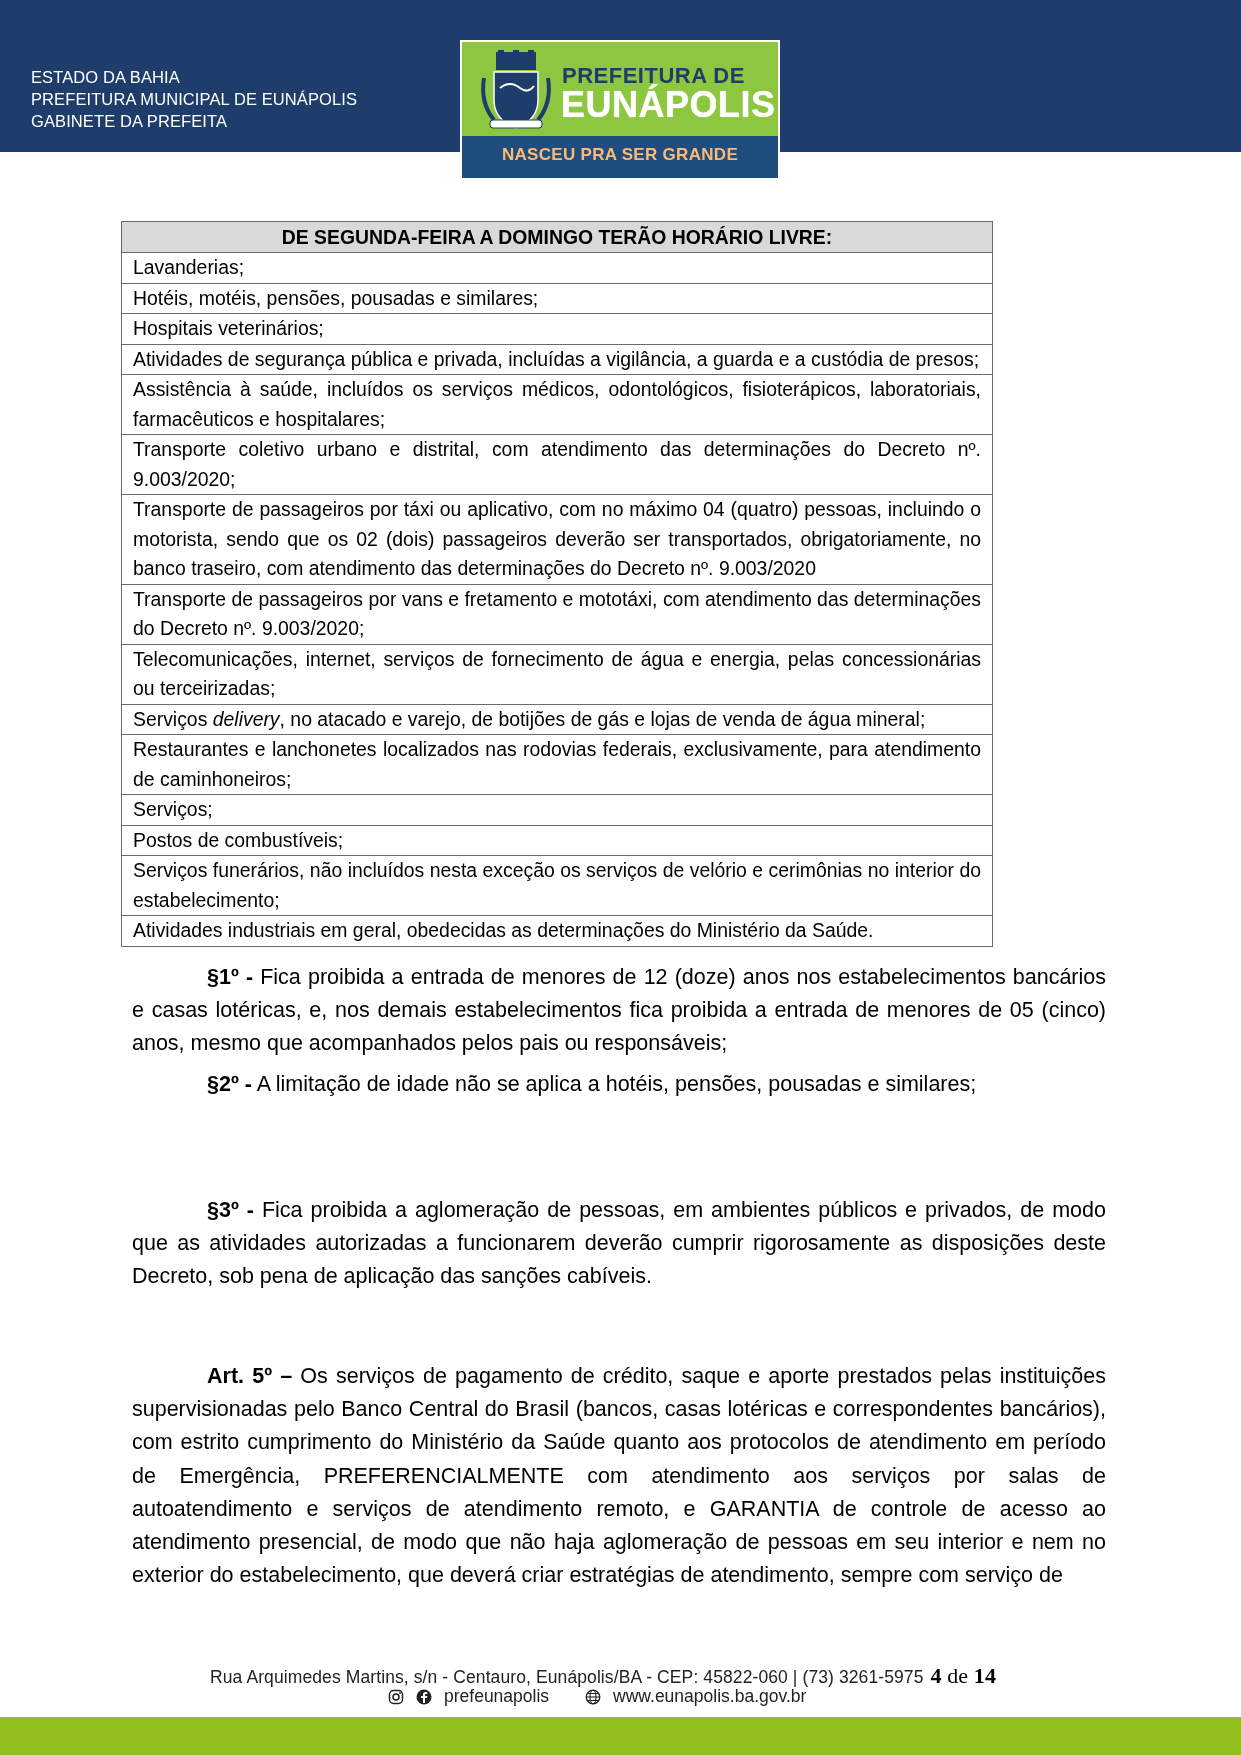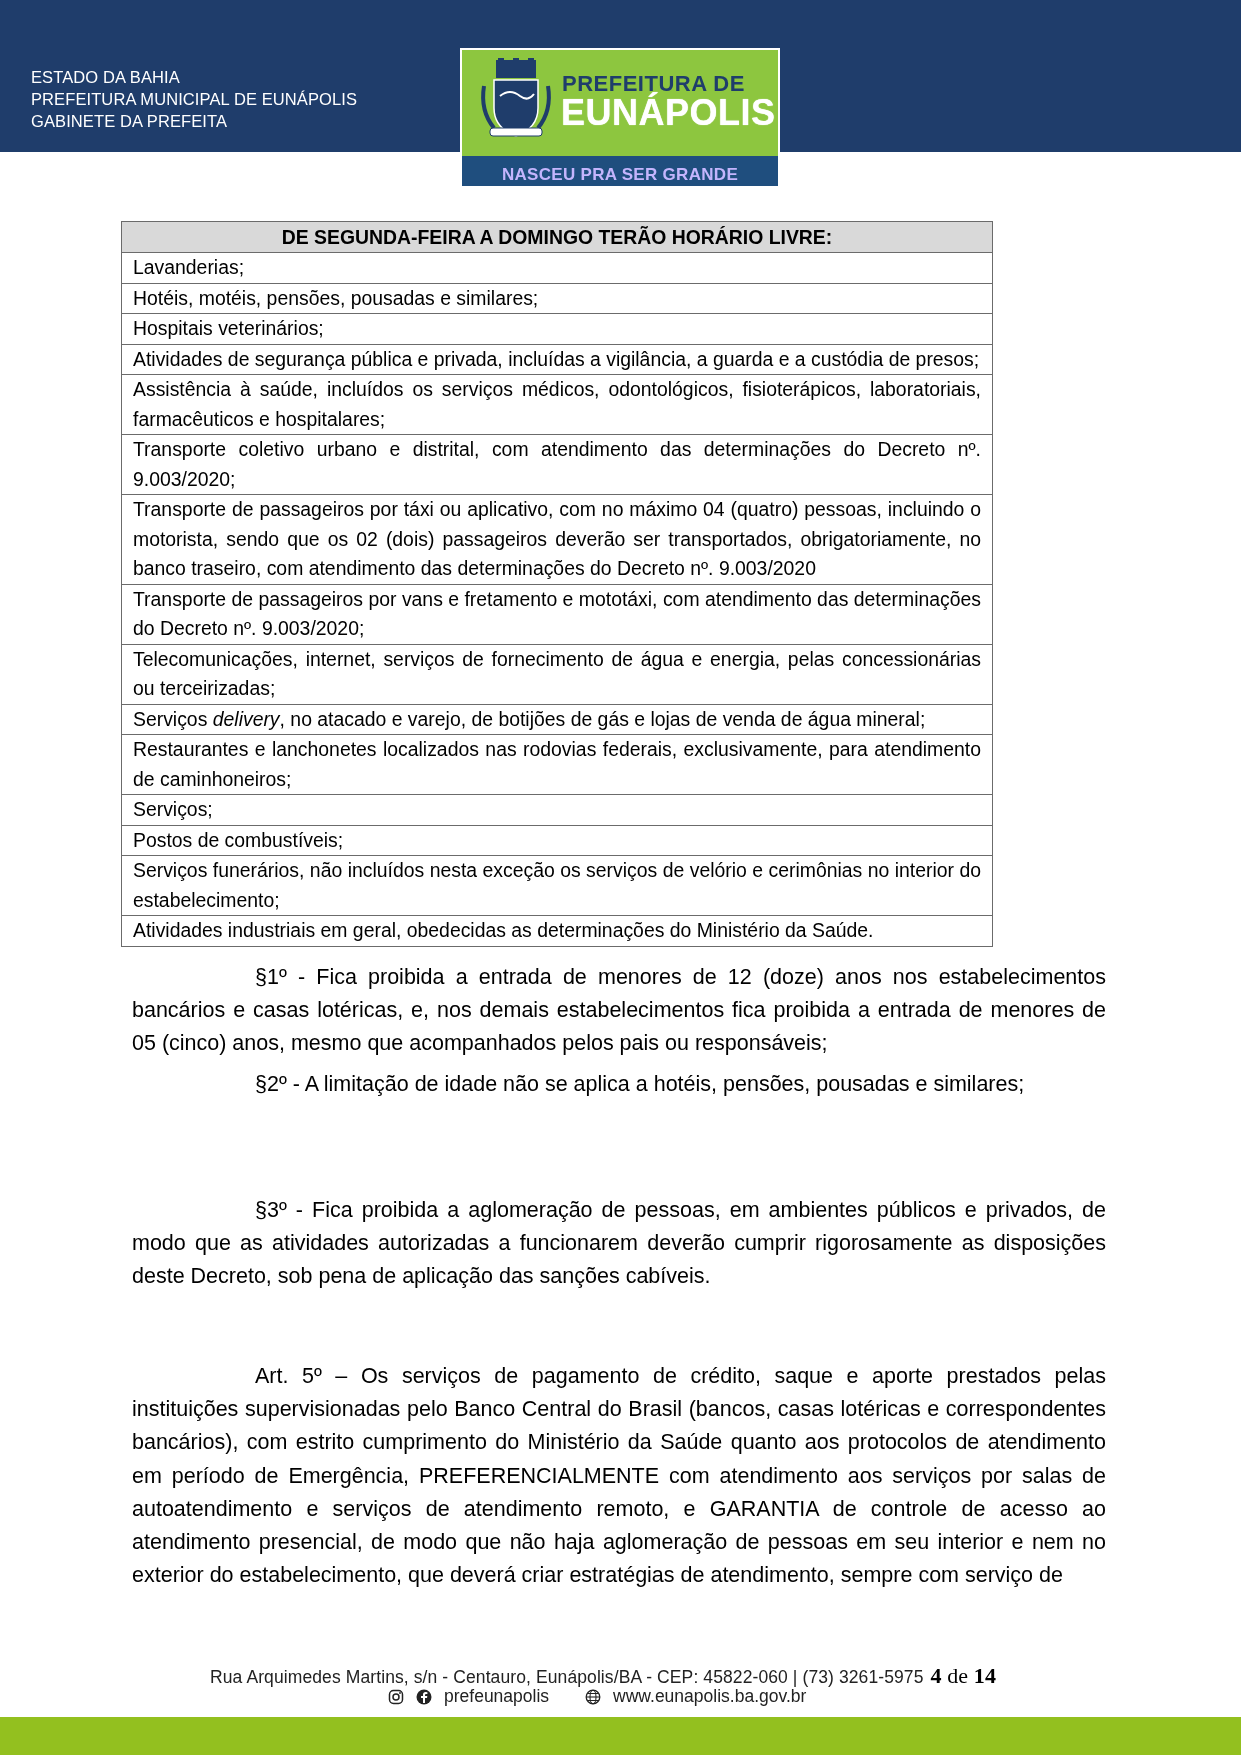--- a/index.html
+++ b/index.html
@@ -10,38 +10,38 @@
   }
   .header-band {
     position: absolute; left: 0; top: 0; width: 1241px; height: 152px;
     background: #1f3d6b;
   }
   .header-text {
     position: absolute; left: 31px; top: 66px; color: #fff;
     font-weight: normal; font-size: 16.5px; line-height: 22px; letter-spacing: 0.1px;
   }
   .logo {
-    position: absolute; left: 462px; top: 50px; width: 316px; height: 136px;
+    position: absolute; left: 462px; top: 42px; width: 316px; height: 136px;
     background: #8dc63f; box-shadow: 0 0 0 2px #fff;
   }
   .logo-crest {
     position: absolute; left: 14px; top: 6px; width: 80px; height: 90px;
   }
   .logo-title {
     position: absolute; left: 100px; top: 22px; color: #1f3d6b; font-weight: bold;
     font-size: 22px; letter-spacing: 0.5px; line-height: 24px;
   }
   .logo-city {
     position: absolute; left: 99px; top: 43px; color: #fff; font-weight: 900;
     font-size: 36px; line-height: 40px; letter-spacing: 0.5px;
     text-shadow: 0 0 1px #fff;
   }
   .logo-slogan {
-    position: absolute; left: 0; bottom: 0; width: 316px; height: 30px;
-    background: #1f4e7e; color: #c4b5fd; font-weight: bold; font-size: 17px;
+    position: absolute; left: 0; bottom: 0; width: 316px; height: 42px;
+    background: #1f4e7e; color: #fdba74; font-weight: bold; font-size: 17px;
     text-align: center; line-height: 38px; letter-spacing: 0.3px;
   }
   .table-wrap {
     position: absolute; left: 121px; top: 221px; width: 872px;
   }
   table.rules {
     width: 100%; border-collapse: collapse;
     font-size: 19.4px; line-height: 29.5px;
   }
   table.rules td {
@@ -50,21 +50,21 @@
   }
   table.rules th {
     border: 1.5px solid #6b6b6b; background: #d9d9d9; font-weight: bold;
     text-align: center; padding: 0; height: 30px; line-height: 30px; font-size: 19.4px;
   }
   .body-text {
     position: absolute; left: 132px; width: 974px; font-size: 21.5px; line-height: 33.2px;
     text-align: justify;
   }
   .body-text p { margin: 0; text-indent: 75px; }
-  .body-text b { font-weight: normal; margin-left: 48px; }
+  .body-text b { font-weight: bold; }
   .p1 { top: 961px; }
   .p2 { top: 1068px; }
   .p3 { top: 1194px; }
   .p4 { top: 1360px; }
   .footer-address {
     position: absolute; left: 210px; top: 1663px; font-size: 17.5px; color: #222;
     letter-spacing: 0.1px; white-space: nowrap;
   }
   .footer-page {
     font-family: "Liberation Serif", serif; font-size: 22px; color: #000; margin-left: 2px;

